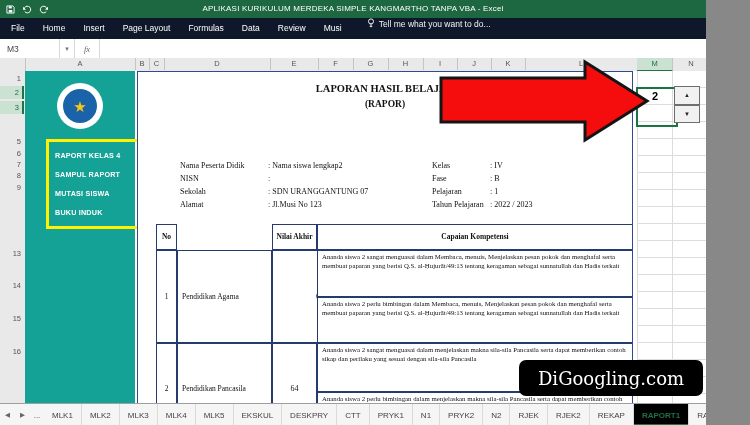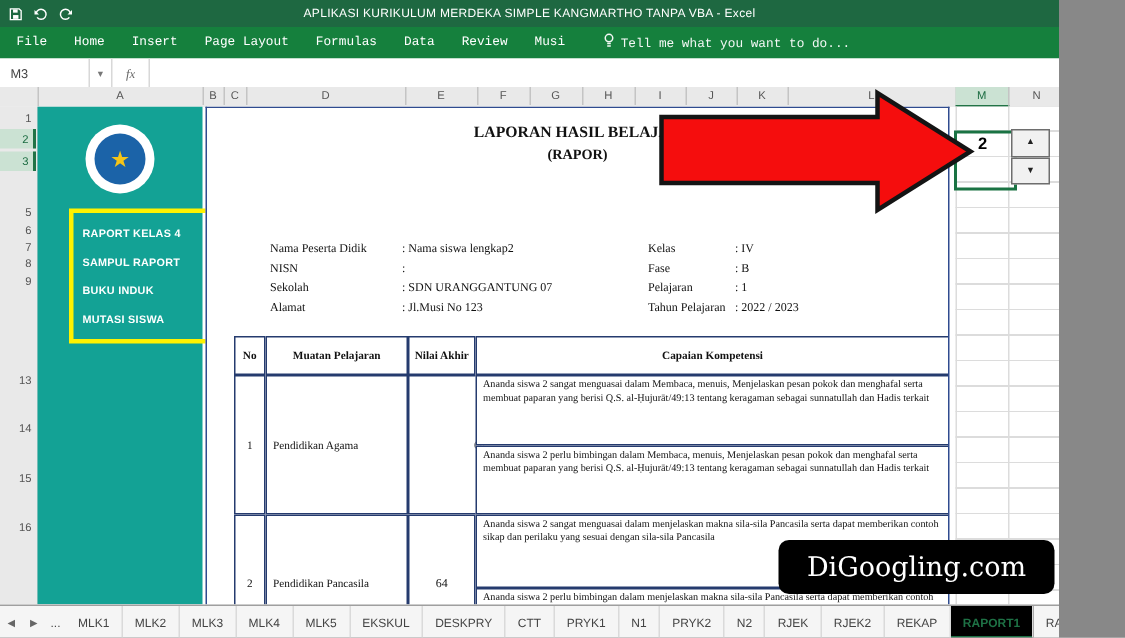--- a/index.html
+++ b/index.html
@@ -7,22 +7,22 @@
        font-family:"Liberation Sans",sans-serif;-webkit-font-smoothing:antialiased;}
 
   
   .titlebar{position:absolute;top:0;left:0;right:0;height:18px;background:#1E6841;color:#fff;}
   .qat{position:absolute;left:6px;top:0;height:18px;display:flex;align-items:center;gap:7px;z-index:2;}
   .qat .qbtn{display:flex;align-items:center;}
   .titlebar .wtitle{position:absolute;left:0;right:0;top:0;height:18px;line-height:18px;
        text-align:center;font-size:8px;letter-spacing:.2px;}
 
   
-  .ribbon{position:absolute;top:18px;left:0;right:0;height:21px;background:#15803d;color:#fff;
-       display:flex;align-items:center;font-size:8.5px;font-family:Liberation Mono, monospace;}
+  .ribbon{position:absolute;top:18px;left:0;right:0;height:21px;background:#0f172a;color:#fff;
+       display:flex;align-items:flex-start;font-size:8.5px;}
   .rtab{padding:0 9px;line-height:21px;white-space:nowrap;cursor:default;}
   .tellme{display:flex;align-items:center;gap:4px;margin-left:16px;font-size:8.5px;opacity:.95;}
 
   
   .fbar{position:absolute;top:39px;left:0;right:0;height:19px;background:#fff;
        border-bottom:1px solid #D0D0D0;display:flex;font-size:8.5px;color:#444;}
   .namebox{width:52px;display:flex;align-items:center;padding-left:7px;border-right:1px solid #D8D8D8;}
   .nbchev{width:14px;display:flex;align-items:center;justify-content:center;color:#777;
        border-right:1px solid #D8D8D8;font-size:7px;}
   .fxbtn{width:24px;display:flex;align-items:center;justify-content:center;color:#666;
@@ -201,22 +201,22 @@
 
     <div class="sidebar">
       <div class="logo">
         <div class="logoin">
             <span class="logostar">★</span>
           </div>
       </div>
       <div class="menubox">
         <div class="mitem">RAPORT KELAS 4</div>
         <div class="mitem">SAMPUL RAPORT</div>
+        <div class="mitem">MUTASI SISWA</div>
         <div class="mitem">BUKU INDUK</div>
-        <div class="mitem">MUTASI SISWA</div>
       </div>
     </div>
 
     <div class="page">
       <div class="ptitle1">LAPORAN HASIL BELAJAR</div>
       <div class="ptitle2">(RAPOR)</div>
 
       <div class="fld" style="left:42px;top:88px;">Nama Peserta Didik</div>
       <div class="fld" style="left:130px;top:88px;">: Nama siswa lengkap2</div>
       <div class="fld" style="left:42px;top:101px;">NISN</div>
@@ -229,21 +229,20 @@
       <div class="fld" style="left:294px;top:88px;">Kelas</div>
       <div class="fld" style="left:352px;top:88px;">: IV</div>
       <div class="fld" style="left:294px;top:101px;">Fase</div>
       <div class="fld" style="left:352px;top:101px;">: B</div>
       <div class="fld" style="left:294px;top:114px;">Pelajaran</div>
       <div class="fld" style="left:352px;top:114px;">: 1</div>
       <div class="fld" style="left:294px;top:127px;">Tahun Pelajaran</div>
       <div class="fld" style="left:352px;top:127px;">: 2022 / 2023</div>
 
       <div class="tc hd" style="left:18px;top:152px;width:21px;height:26px;">No</div>
-      <div class="tc hd" style="left:39px;top:152px;width:95px;height:26px;">Muatan Pelajaran</div>
       <div class="tc hd" style="left:134px;top:152px;width:45px;height:26px;">Nilai Akhir</div>
       <div class="tc hd" style="left:179px;top:152px;width:316px;height:26px;">Capaian Kompetensi</div>
 
       <div class="tc" style="left:18px;top:178px;width:21px;height:93px;font-size:7.5px;">1</div>
       <div class="tc subj" style="left:39px;top:178px;width:95px;height:93px;">Pendidikan Agama</div>
       <div class="tc score" style="left:134px;top:178px;width:45px;height:93px;padding-left:47px;">62</div>
       <div class="tc cap" style="left:179px;top:178px;width:316px;height:47px;">Ananda siswa 2 sangat menguasai dalam Membaca, menuis, Menjelaskan pesan pokok dan menghafal serta membuat paparan yang berisi Q.S. al-Ḥujurāt/49:13 tentang keragaman sebagai sunnatullah dan Hadis terkait</div>
       <div class="tc cap" style="left:179px;top:225px;width:316px;height:46px;">Ananda siswa 2 perlu bimbingan dalam Membaca, menuis, Menjelaskan pesan pokok dan menghafal serta membuat paparan yang berisi Q.S. al-Ḥujurāt/49:13 tentang keragaman sebagai sunnatullah dan Hadis terkait</div>
 
       <div class="tc" style="left:18px;top:271px;width:21px;height:90px;font-size:7.5px;">2</div>

